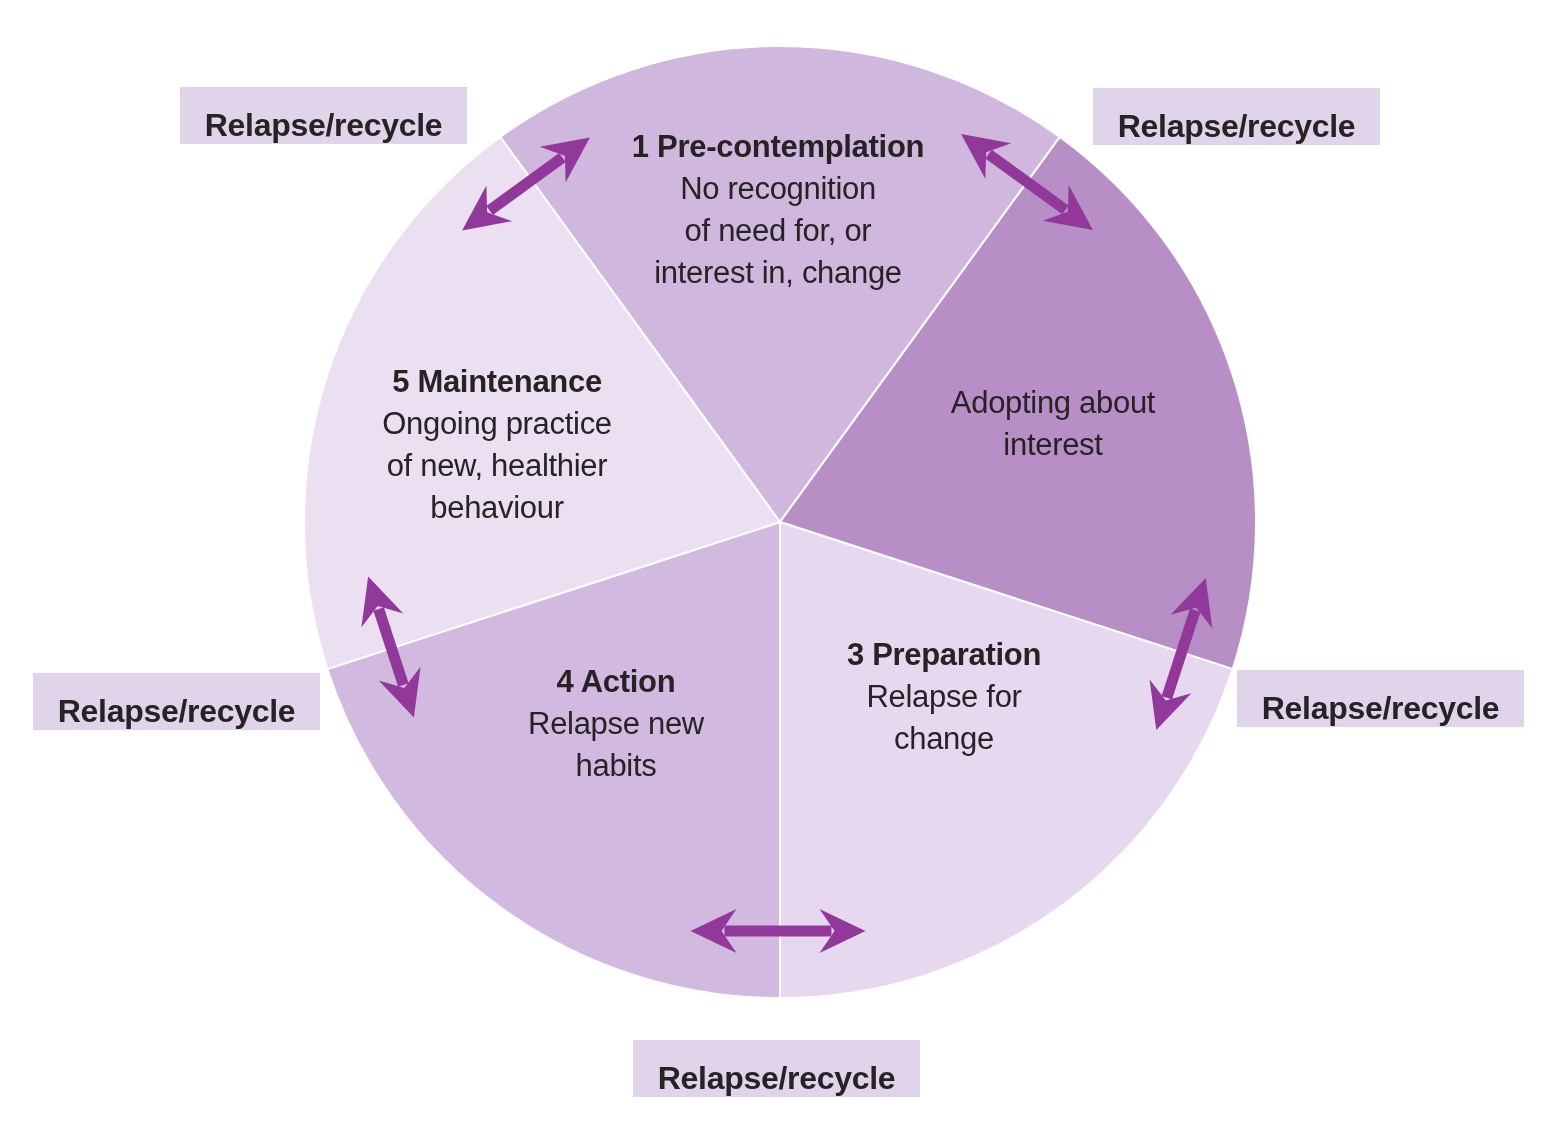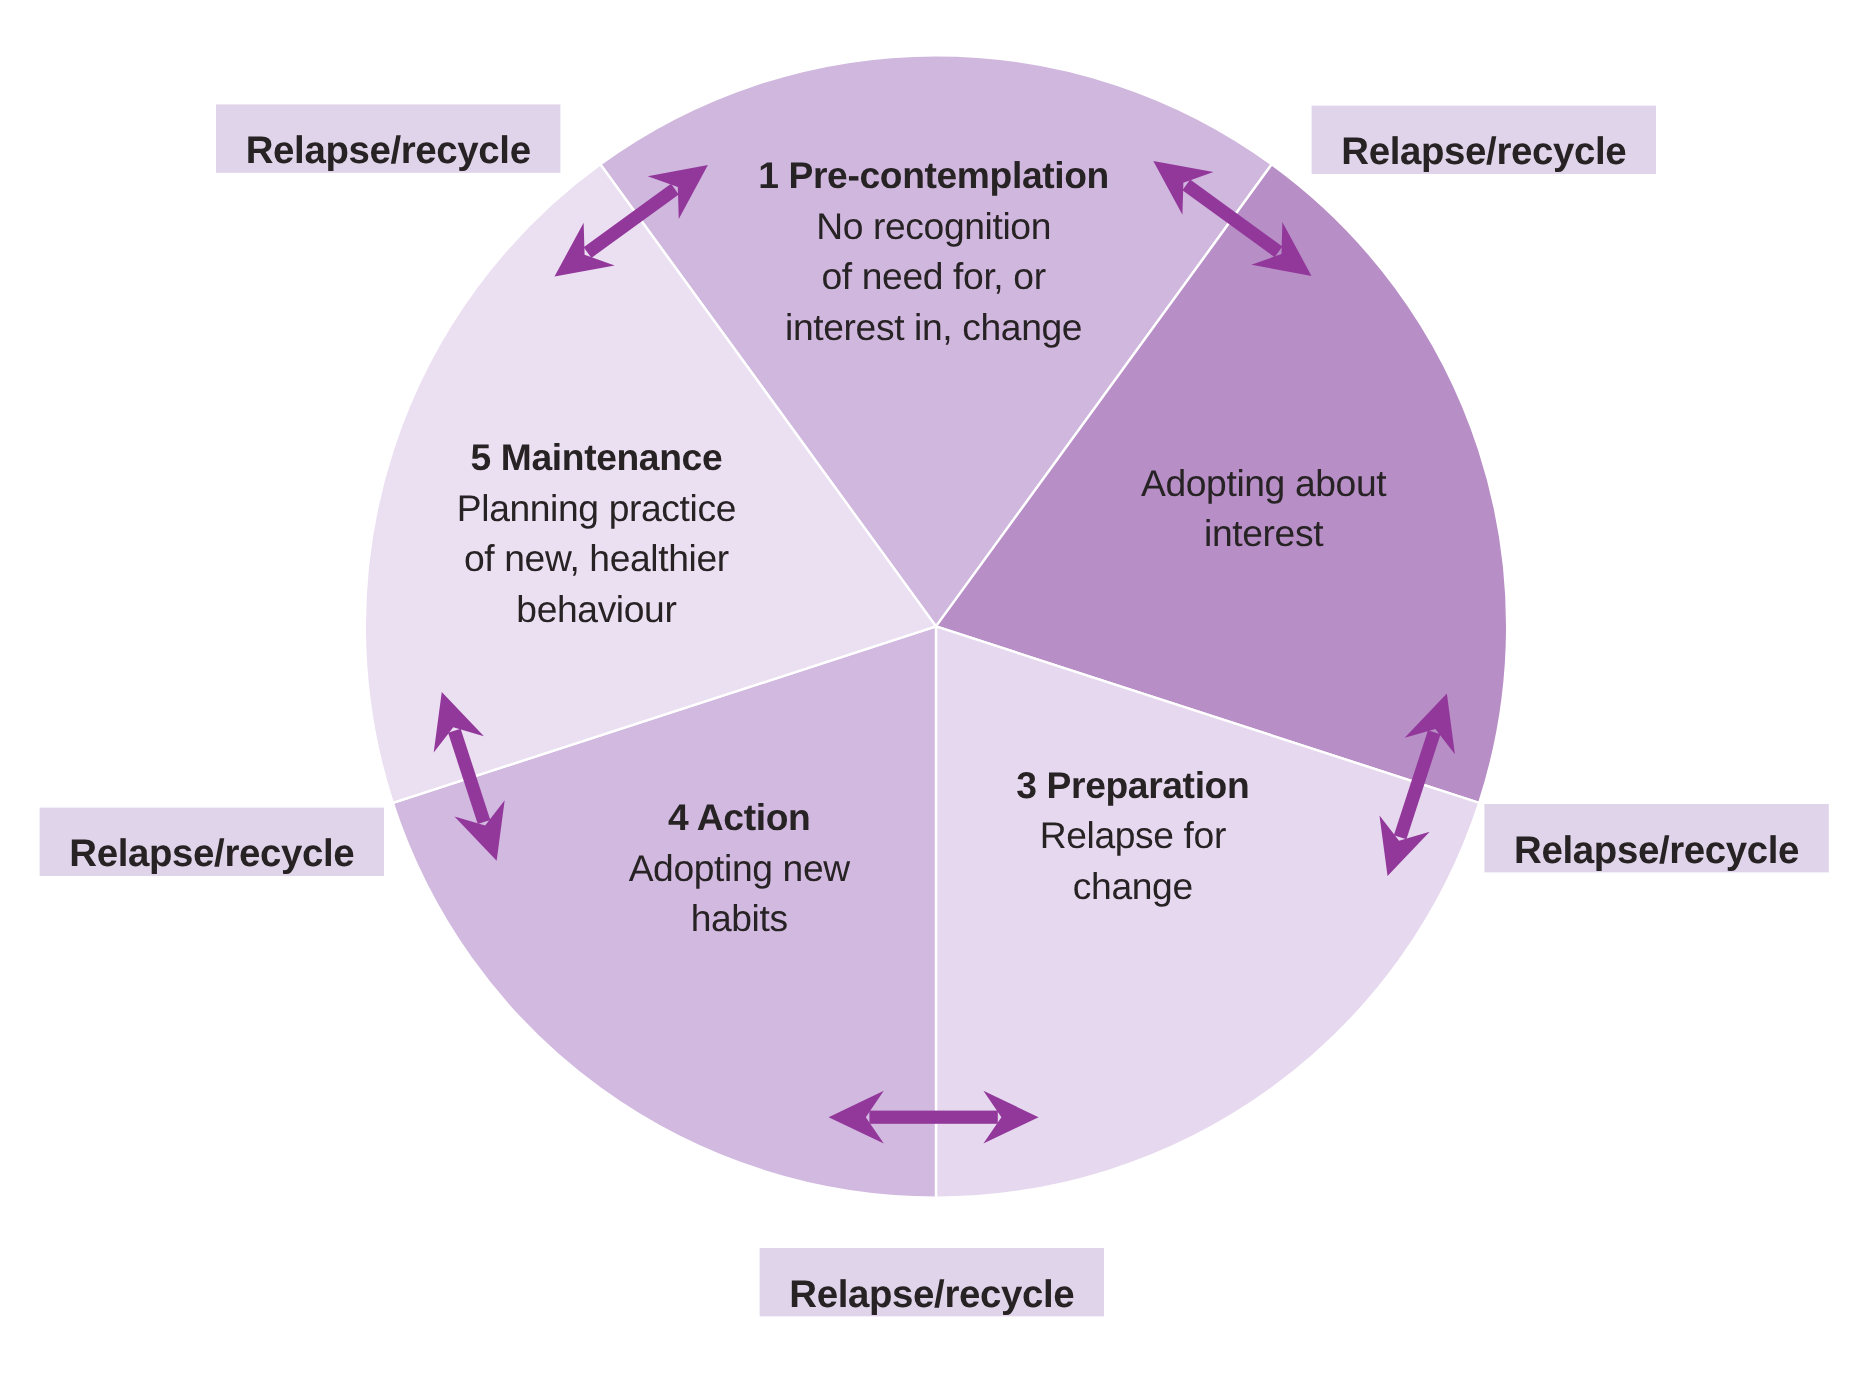--- a/index.html
+++ b/index.html
@@ -85,27 +85,27 @@
   </div>
 
   <div class="seg-text" style="left:944px;top:697px">
     <div class="seg-title">3 Preparation</div>
     <div class="seg-line">Relapse for</div>
     <div class="seg-line">change</div>
   </div>
 
   <div class="seg-text" style="left:616px;top:724px">
     <div class="seg-title">4 Action</div>
-    <div class="seg-line">Adopting new</div>
+    <div class="seg-line">Relapse new</div>
     <div class="seg-line">habits</div>
   </div>
 
   <div class="seg-text" style="left:497px;top:445px">
     <div class="seg-title">5 Maintenance</div>
-    <div class="seg-line">Planning practice</div>
+    <div class="seg-line">Ongoing practice</div>
     <div class="seg-line">of new, healthier</div>
     <div class="seg-line">behaviour</div>
   </div>
 
   <div class="relapse-box" style="left:180px;top:87px">
     <span>Relapse/recycle</span>
   </div>
   <div class="relapse-box" style="left:1093px;top:88px">
     <span>Relapse/recycle</span>
   </div>

